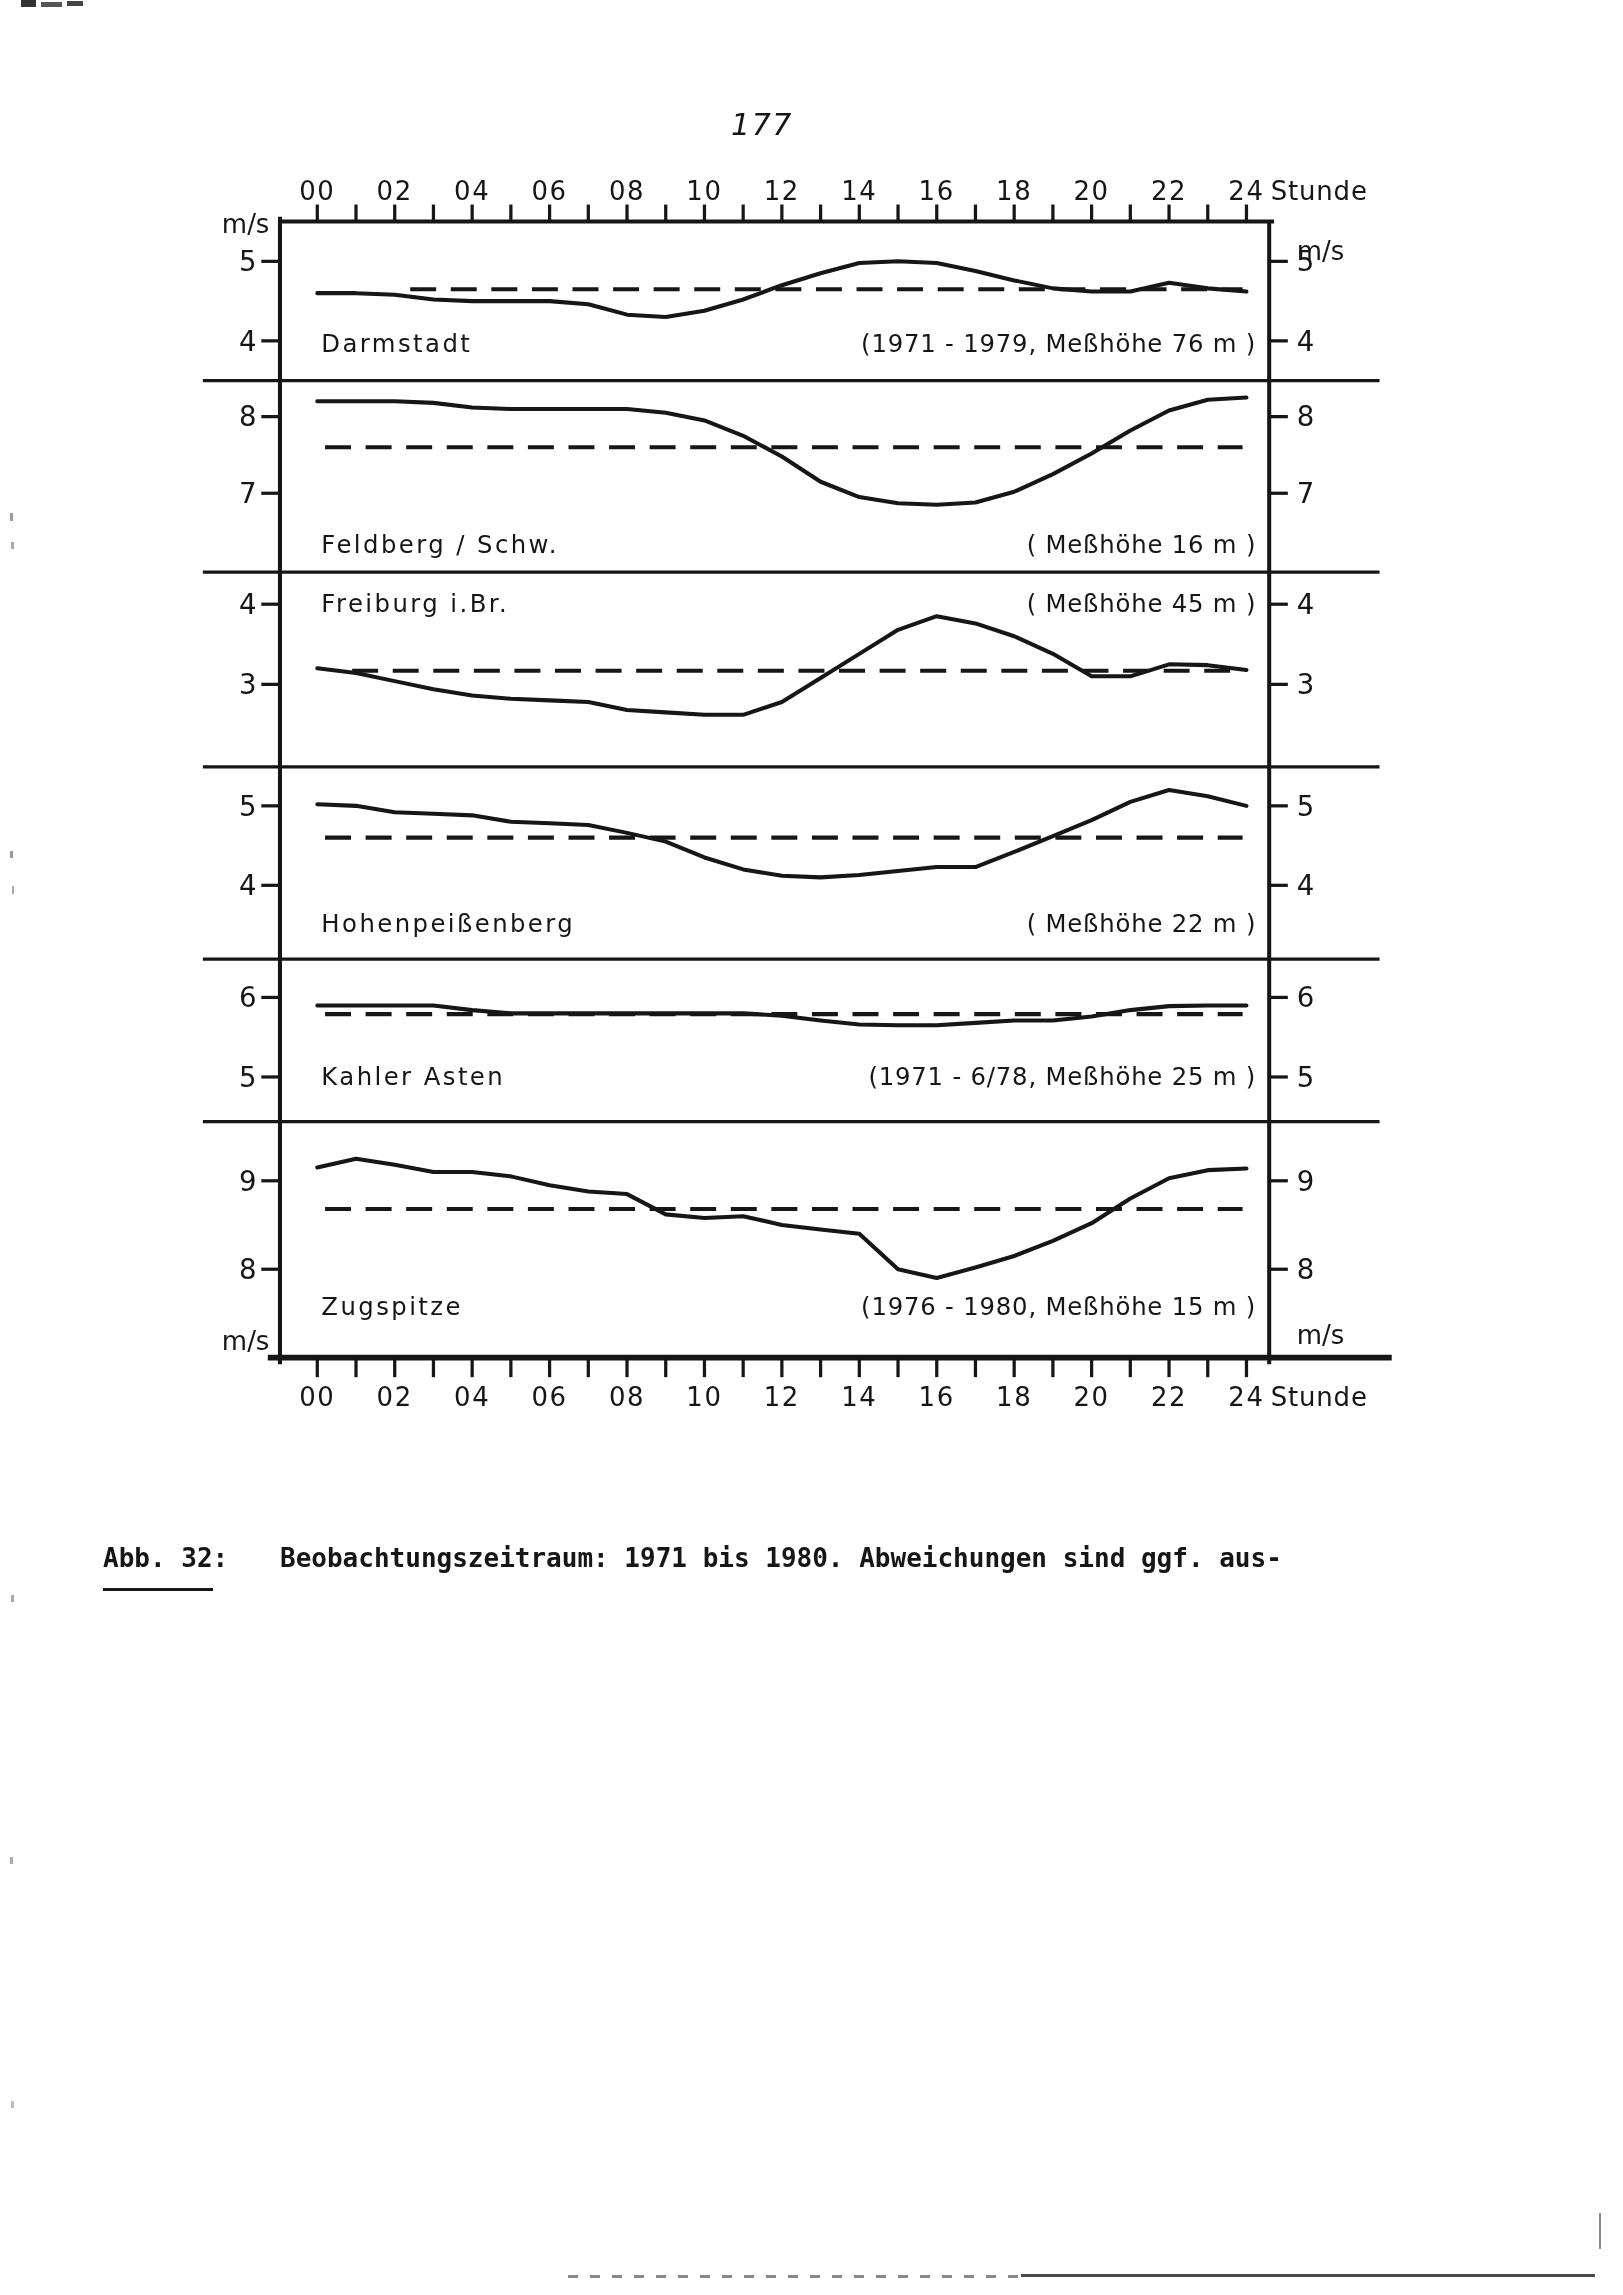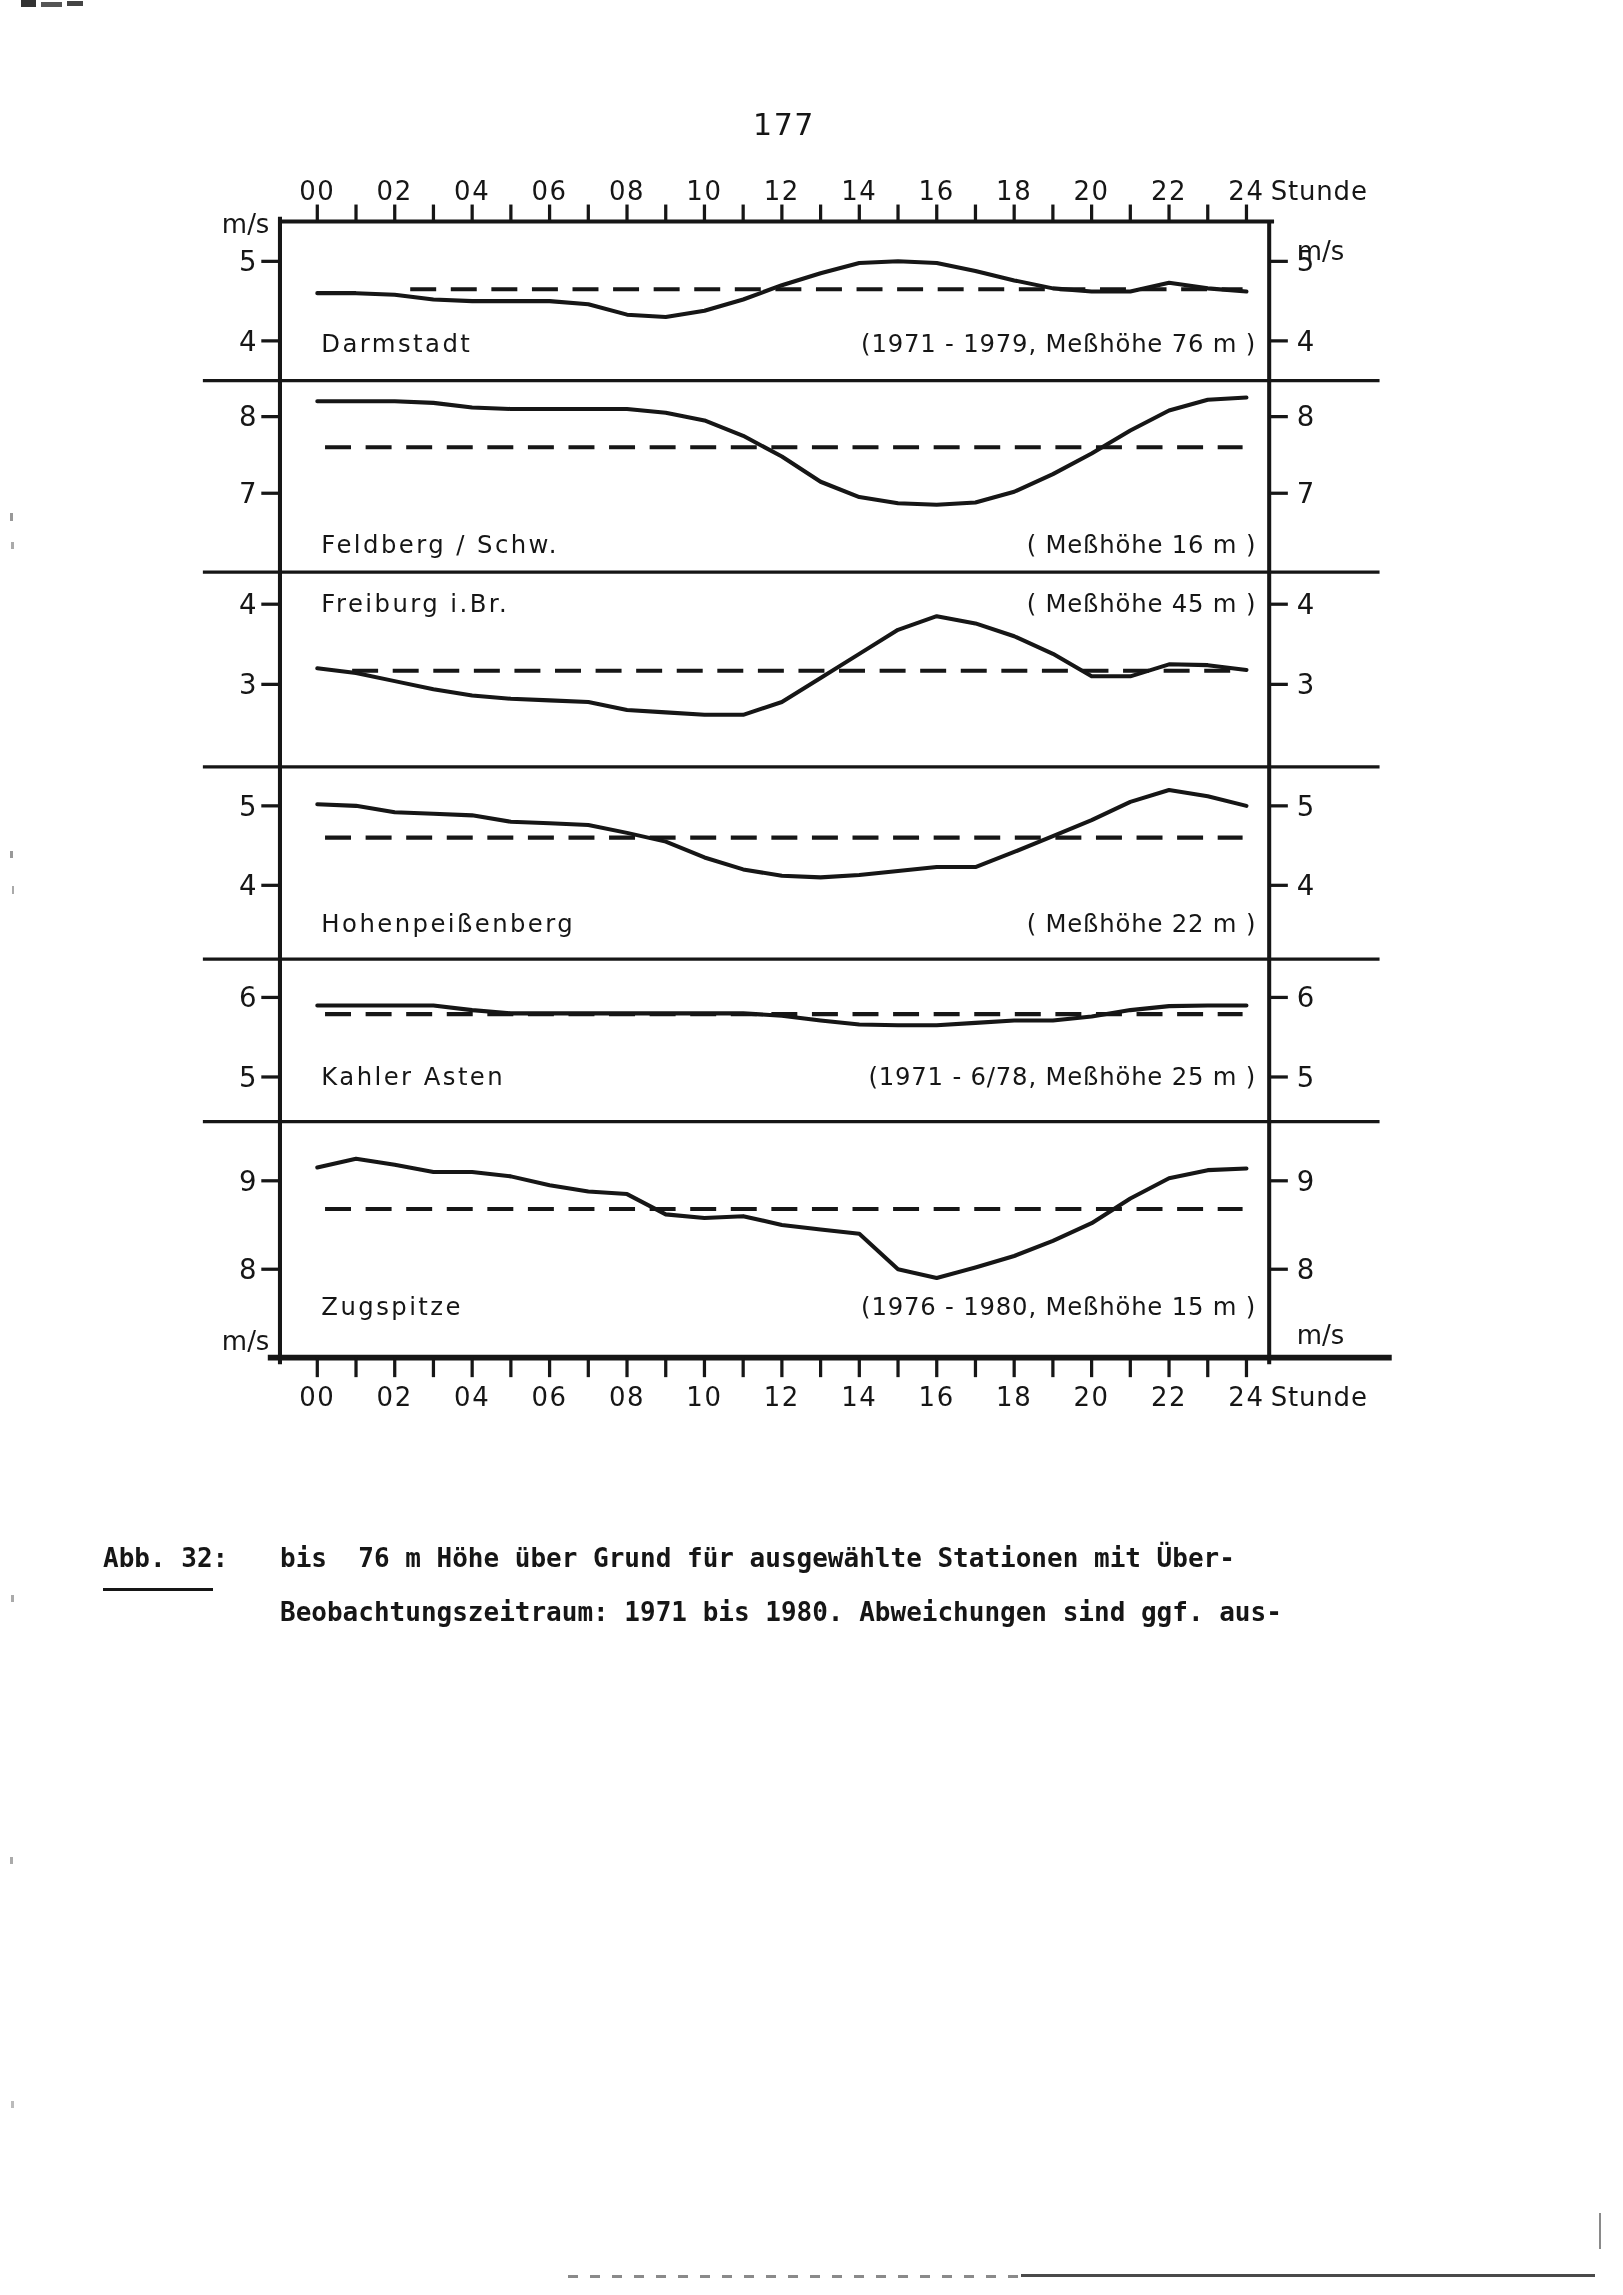--- a/index.html
+++ b/index.html
@@ -7,23 +7,24 @@
     position:relative;
     width:1623px;height:2295px;
     background:#ffffff;
     overflow:hidden;
     font-family:"DejaVu Sans", sans-serif;
     color:#161616;
   }
   .page-number{
     position:absolute;
     left:731px;top:107px;width:106px;
-    text-align:center;
+    text-align:left;
     font-size:30px;
     letter-spacing:1.6px;
+    font-style:italic;
   }
   #fig-svg{position:absolute;left:0;top:0;}
   #fig-svg text{font-family:"DejaVu Sans", sans-serif;fill:#161616;}
   .caption{
     position:absolute;
     left:103px;top:1531px;width:1364px;
     font-family:"DejaVu Sans Mono", monospace;
     font-weight:700;
     font-size:26px;
     line-height:54px;
@@ -209,21 +210,20 @@
       <text x="1598" y="1576.0112359550562" text-anchor="start" font-size="34">8</text>
       <line x1="400.5416666666667" y1="1489.8988764044943" x2="1531.2291666666667" y2="1489.8988764044943" stroke="#161616" stroke-width="5" stroke-dasharray="32 18"></line>
       <polyline points="391.0,1438.7 438.7,1427.8 486.4,1435.4 534.1,1444.1 581.8,1444.1 629.5,1449.6 677.3,1460.5 725.0,1468.1 772.7,1471.4 820.4,1496.4 868.1,1500.8 915.8,1498.6 963.5,1509.5 1011.2,1515.0 1058.9,1520.4 1106.6,1564.0 1154.3,1574.9 1202.0,1561.8 1249.8,1547.7 1297.5,1529.1 1345.2,1507.3 1392.9,1476.8 1440.6,1451.8 1488.3,1441.9 1536.0,1439.8" fill="none" stroke="#161616" stroke-width="5" stroke-linejoin="round" stroke-linecap="round"></polyline>
       <text x="396" y="1621" text-anchor="start" font-size="30" letter-spacing="3">Zugspitze</text>
       <text x="1548" y="1621" text-anchor="end" font-size="30" letter-spacing="1">(1976 - 1980, Meßhöhe 15 m )</text>
     </svg>
 
   <div class="caption">
     <div class="cap-tag"><span class="ul">Abb. 32</span><span>:</span></div>
     <div class="cap-text">
-      <div class="cap-line">bis  76 m Höhe über Grund für ausgewählte Stationen mit Über-</div>
       <div class="cap-line">Beobachtungszeitraum: 1971 bis 1980. Abweichungen sind ggf. aus-</div>
     </div>
   </div>
 
   <div class="art" style="left:21px;top:0;width:14.6px;height:6.5px;background:#333;"></div>
   <div class="art" style="left:41px;top:2.4px;width:21px;height:4.9px;background:#555;"></div>
   <div class="art" style="left:67px;top:0.8px;width:16px;height:5.7px;background:#444;"></div>
 
   <div class="art" style="left:9.7px;top:513px;width:3.2px;height:8px;background:#999;"></div>
   <div class="art" style="left:11.4px;top:542px;width:2.4px;height:6.5px;background:#aaa;"></div>

